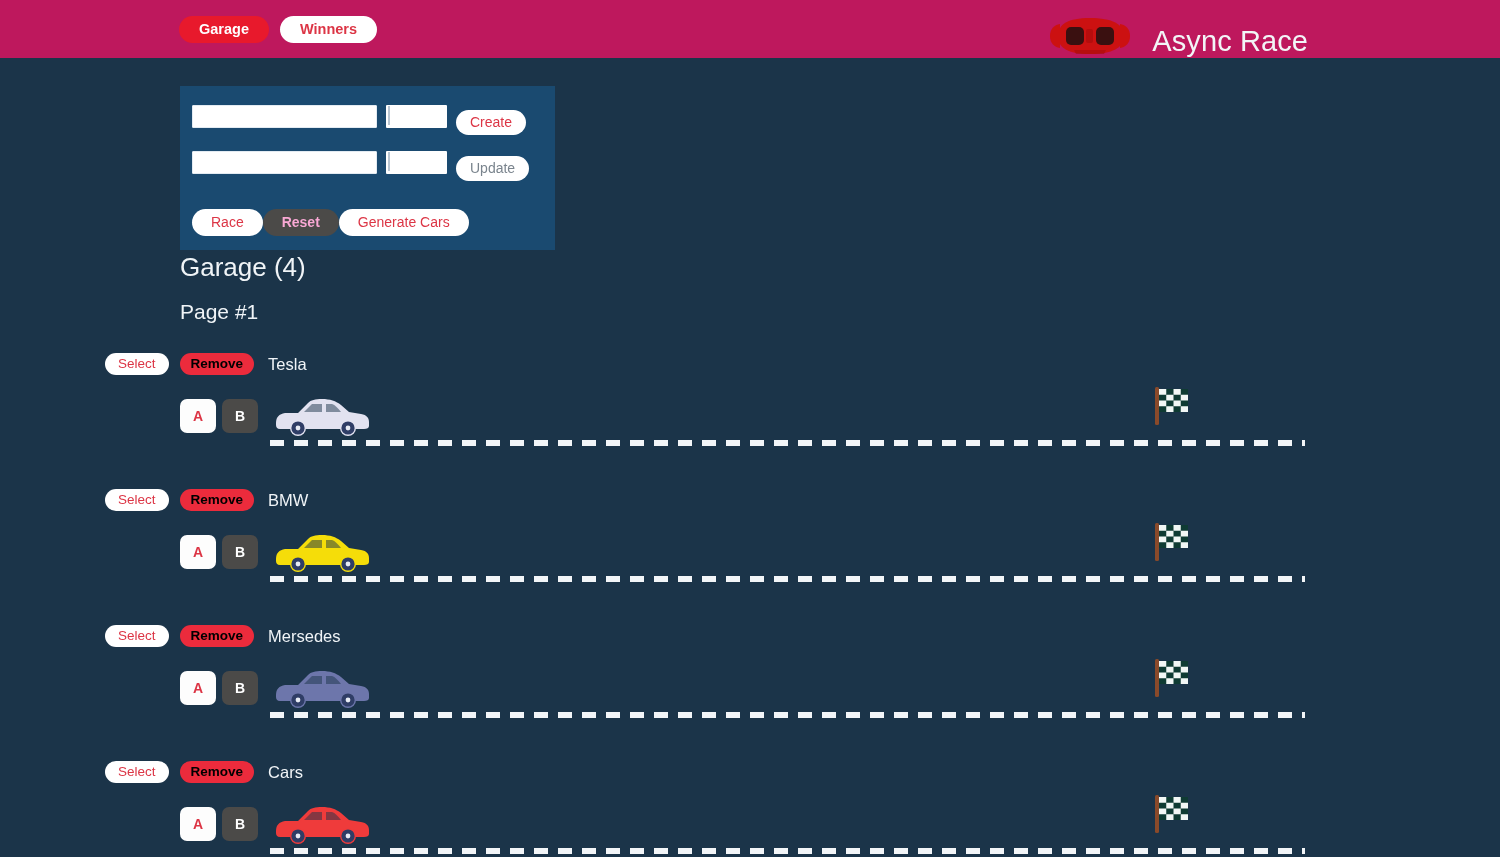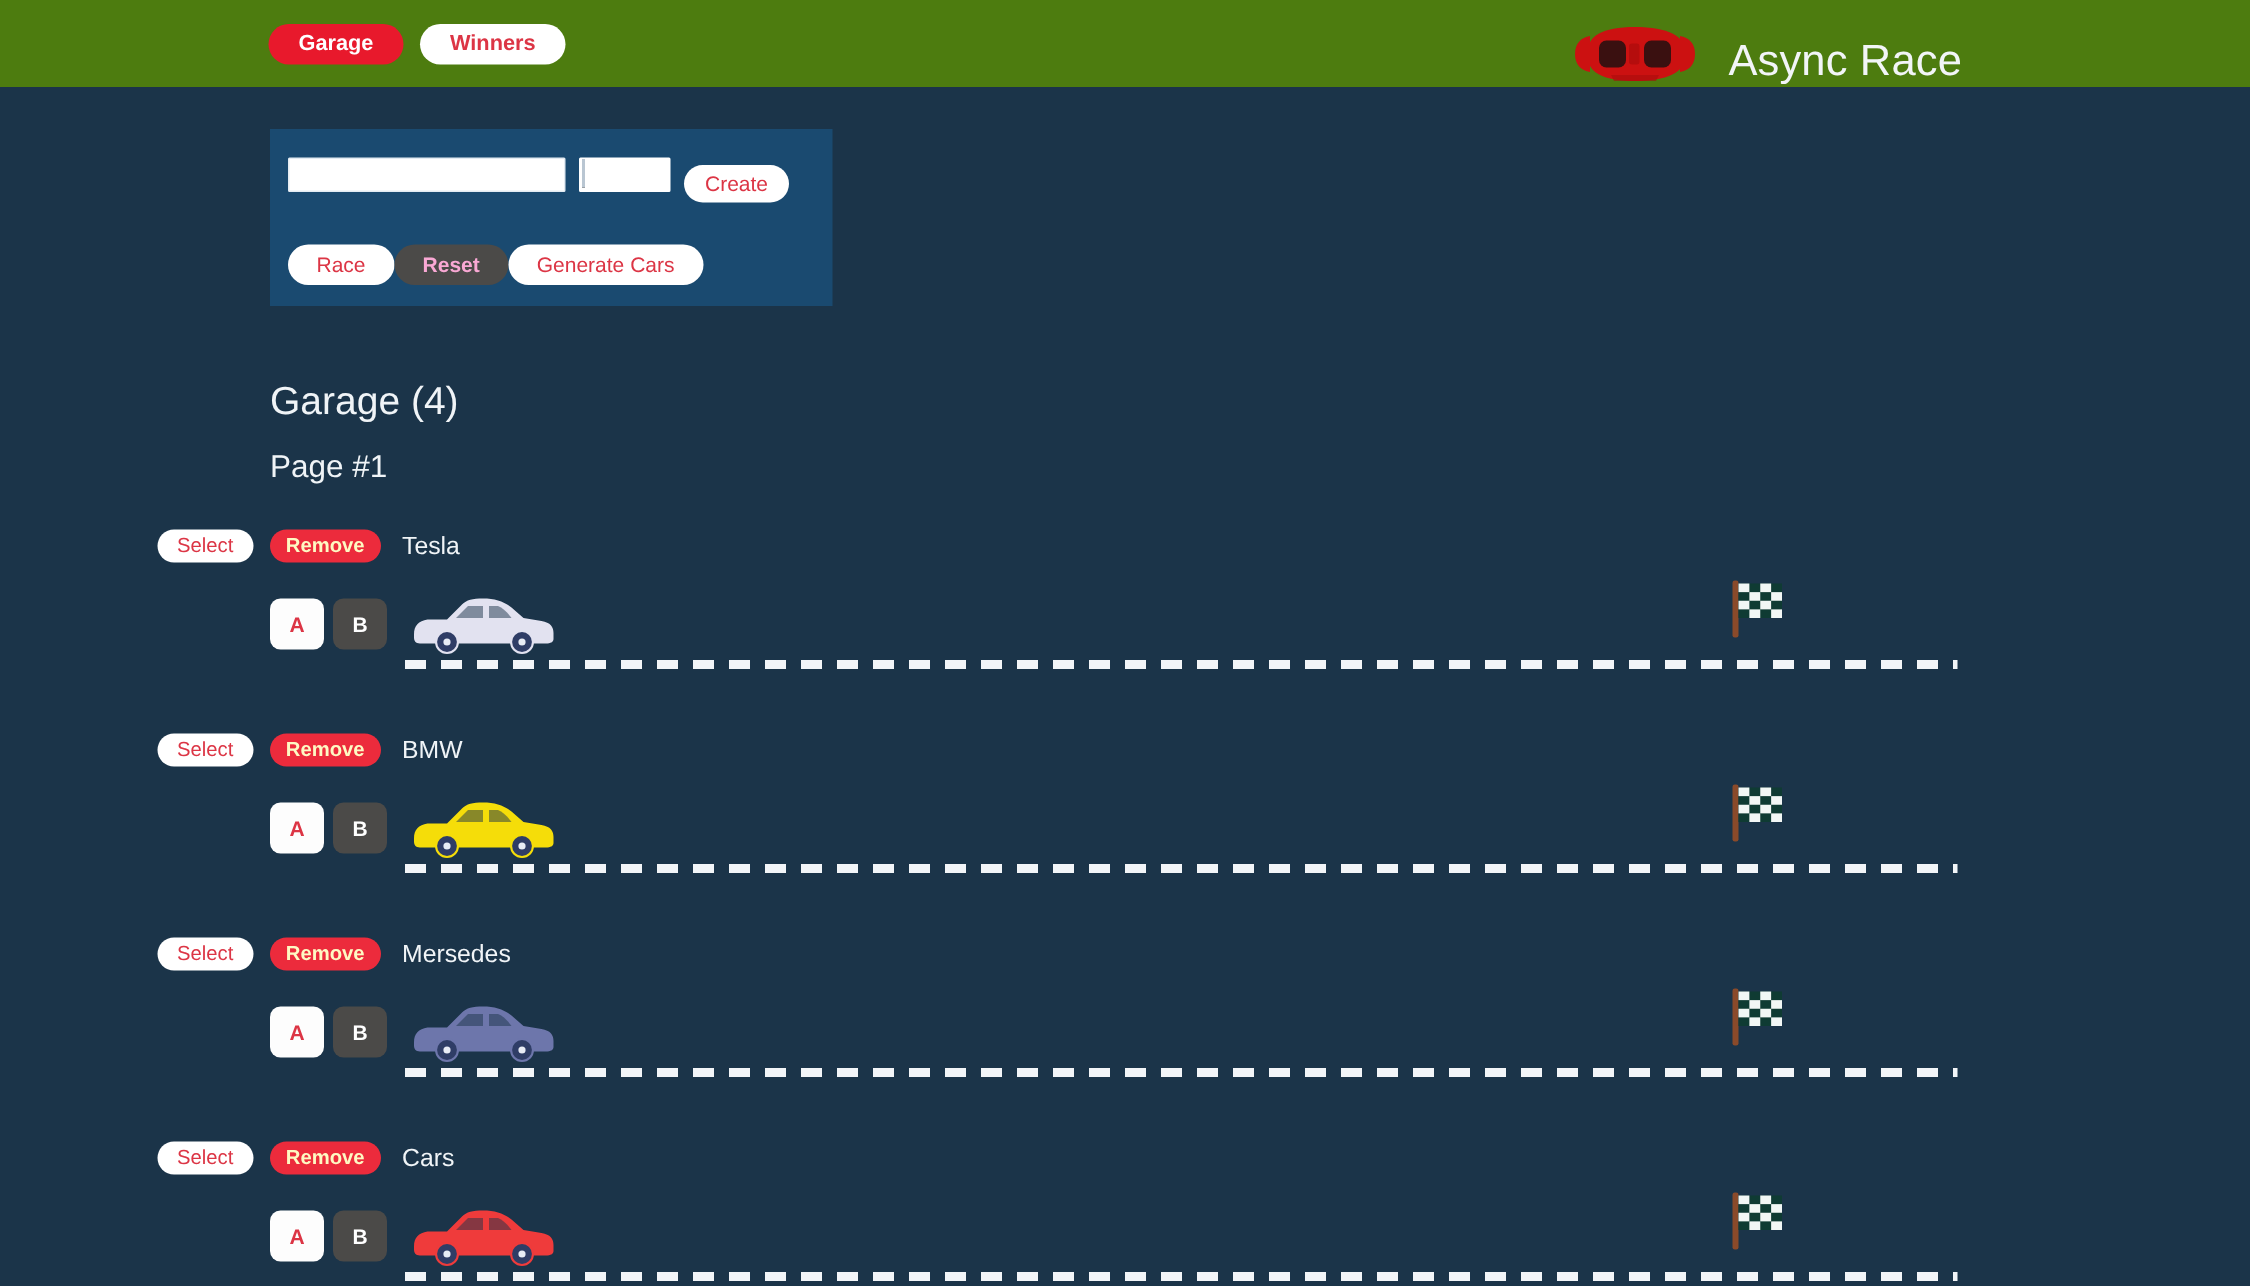--- a/index.html
+++ b/index.html
@@ -13,21 +13,21 @@
   body {
     background: #1b3449;
     font-family: "Liberation Sans", sans-serif;
     color: #ffffff;
     position: relative;
   }
 
   
   .header {
     height: 58px;
-    background: #4d7c0f;
+    background: #be185d;
     display: flex;
     align-items: center;
     position: relative;
   }
 
   .nav-buttons {
     display: flex;
     gap: 11px;
     margin-left: 179px;
   }
@@ -189,21 +189,21 @@
     font-size: 13.5px;
     cursor: pointer;
     line-height: 22px;
   }
   .rem-btn {
     border: none;
     border-radius: 999px;
     height: 22px;
     padding: 0 11px;
     background: #ec2b3c;
-    color: #fef9c3;
+    color: #000000;
     font-family: "Liberation Sans", sans-serif;
     font-size: 13.5px;
     font-weight: bold;
     cursor: pointer;
     line-height: 22px;
   }
   .car-name {
     font-size: 16.5px;
     color: #f0f4f7;
     margin-left: 3px;
@@ -282,20 +282,27 @@
 <div class="panel">
 
   <div class="panel-row">
     <input class="text-input" type="text" value="" style="">
     <span class="color-input">
       <span class="color-swatch"></span>
     </span>
     <button class="panel-btn">Create</button>
   </div>
 
+  <div class="panel-row">
+    <input class="text-input" type="text" value="" style="">
+    <span class="color-input">
+      <span class="color-swatch"></span>
+    </span>
+    <button class="panel-btn disabled">Update</button>
+  </div>
 
   <div class="panel-row actions">
     <button class="panel-btn">Race</button>
     <button class="panel-btn reset-disabled">Reset</button>
     <button class="panel-btn">Generate Cars</button>
   </div>
 
 </div>
 
 <h1 class="garage-title">Garage (4)</h1>

